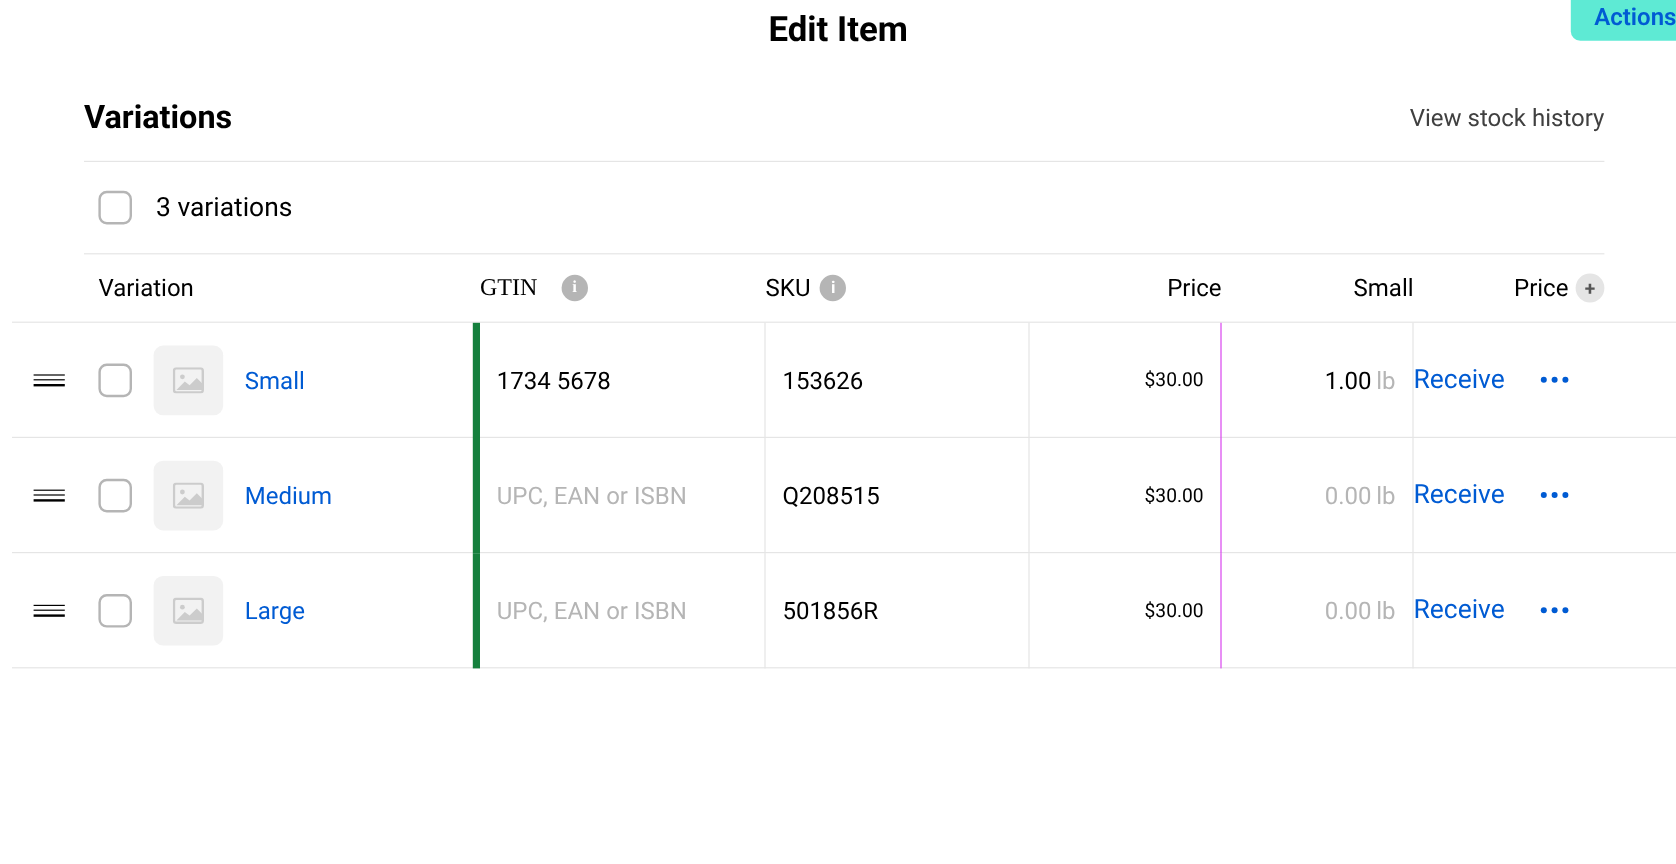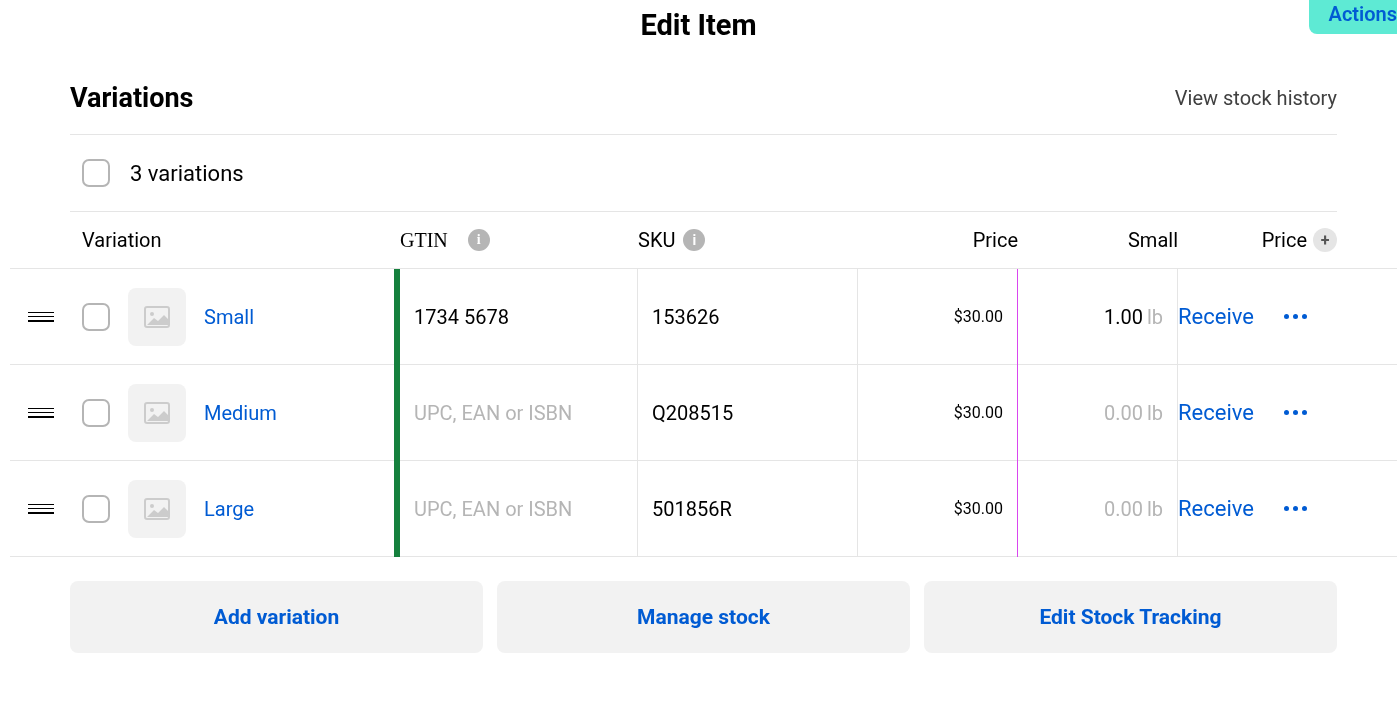--- a/index.html
+++ b/index.html
@@ -418,18 +418,13 @@
             <div class="more-dots">
               <span></span>
               <span></span>
               <span></span>
             </div>
           </div>
         </div>
       </div>
     </div>
 
-  <div class="footer-buttons">
-    <div class="footer-btn">Add variation</div>
-    <div class="footer-btn">Manage stock</div>
-    <div class="footer-btn">Edit Stock Tracking</div>
-  </div>
 </div>
 
 </body></html>

